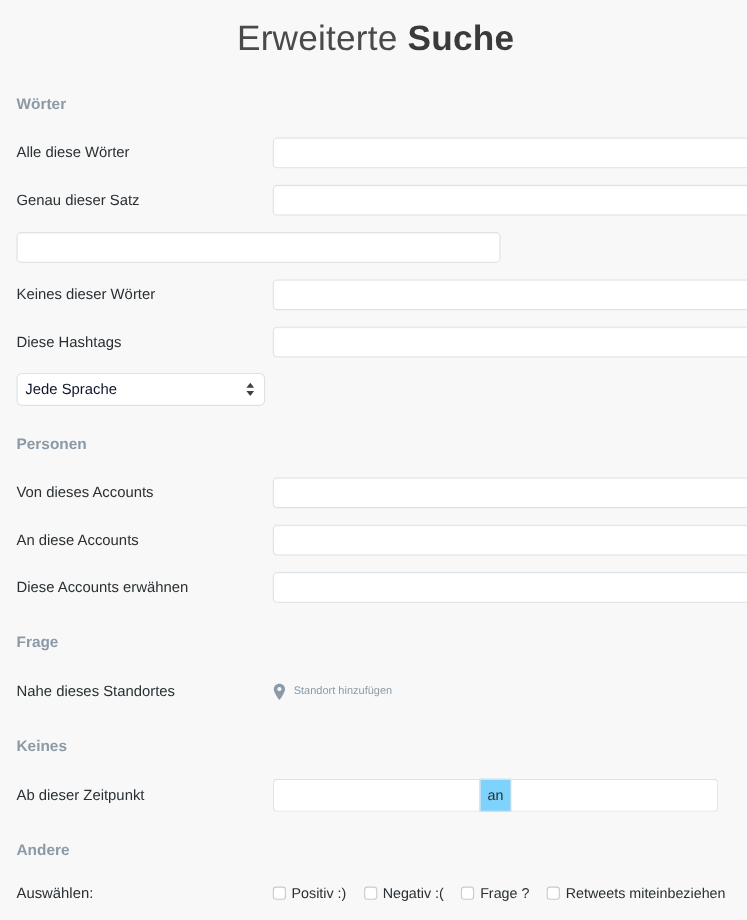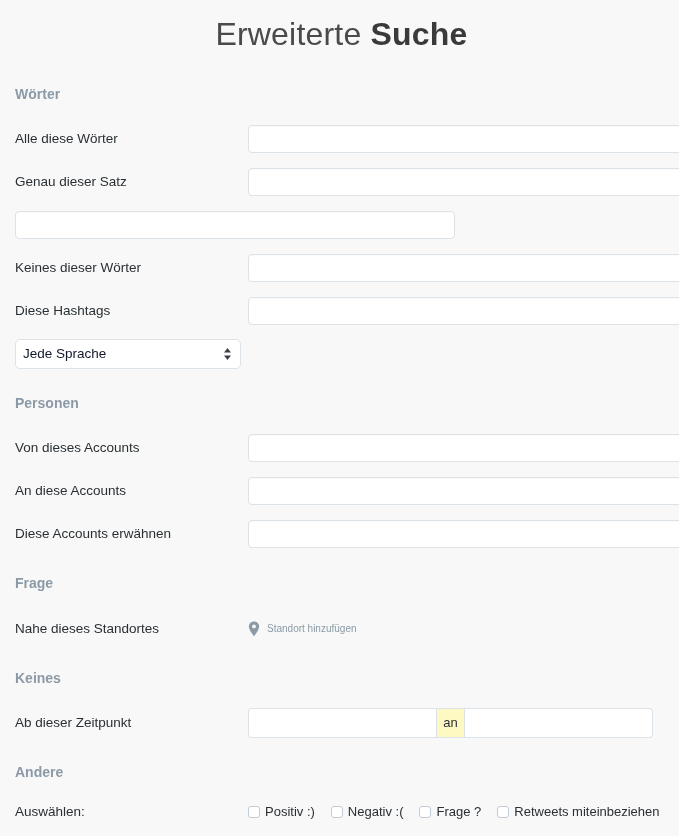--- a/index.html
+++ b/index.html
@@ -151,21 +151,21 @@
     border-radius: 0 4px 4px 0;
     border-left: none;
   }
   .date-addon {
     box-sizing: border-box;
     display: flex;
     align-items: center;
     justify-content: center;
     width: 29px;
     flex: 0 0 29px;
-    background: #fef9c3;
+    background: #7dd3fc;
     border: 1px solid #dbe2e8;
     font-size: 13px;
     color: #292f33;
   }
 
   
   .checks {
     display: flex;
     align-items: center;
     gap: 16px;

